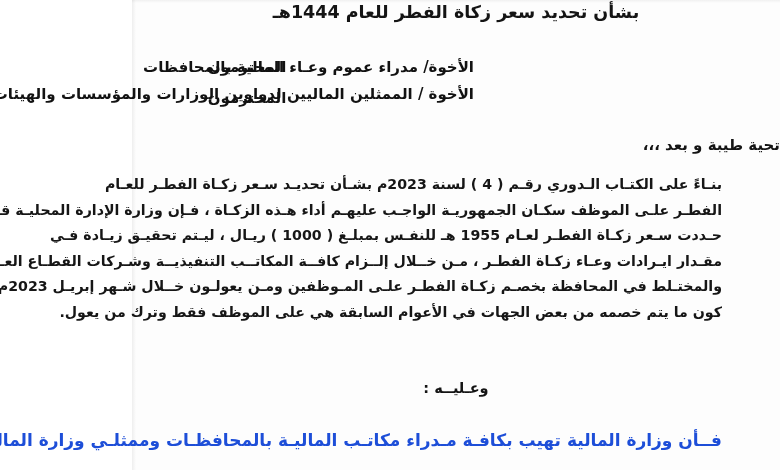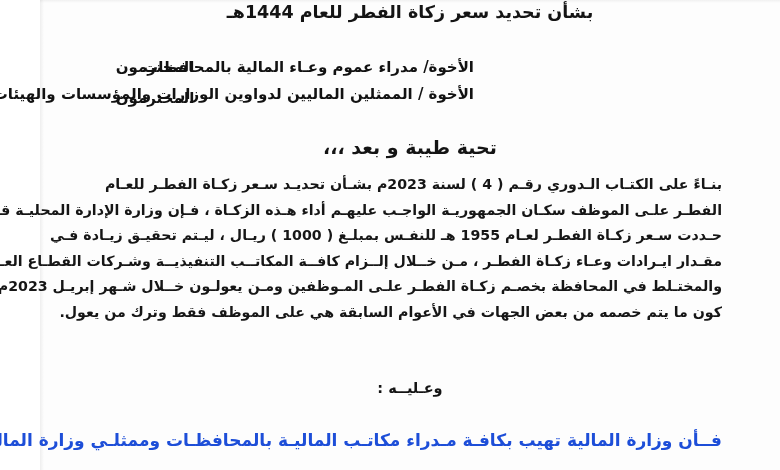--- a/index.html
+++ b/index.html
@@ -10,21 +10,21 @@
     width: 780px;
     height: 470px;
     background: #ffffff;
     font-family: "DejaVu Sans", sans-serif;
     color: #1a1a1a;
     overflow: hidden;
     position: relative;
   }
   .page {
     position: relative;
-    width: 740px;
+    width: 648px;
     height: 470px;
     background: #fdfdfd;
     padding: 16px;
     box-sizing: border-box;
   }
 
   
   .doc-title {
     position: absolute;
     top: 2px;
@@ -74,22 +74,21 @@
     text-align: center;
   }
   .addr-resp.r1 { top: 0px; }
   .addr-resp.r2 { top: 31px; }
 
   .greeting {
     position: absolute;
     top: 136px;
     right: 0;
     left: 0;
-    text-align: center;
-    font-size: 19px;
+    font-size: 15px;
     font-weight: bold;
     color: #141414;
   }
 
   
   .body-block {
     position: absolute;
     top: 172px;
     right: 58px;
     left: 58px;

